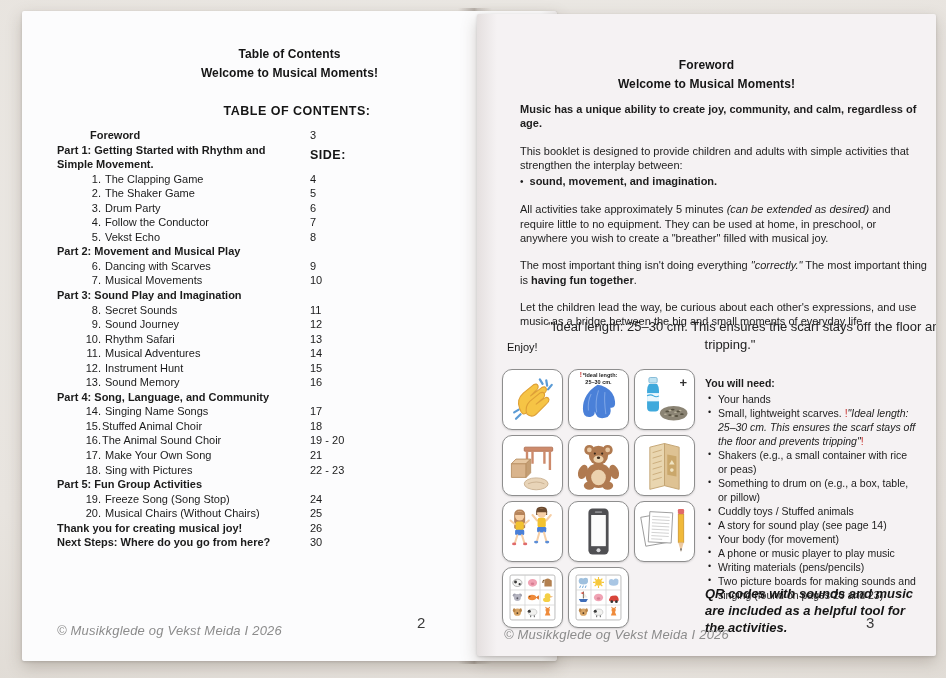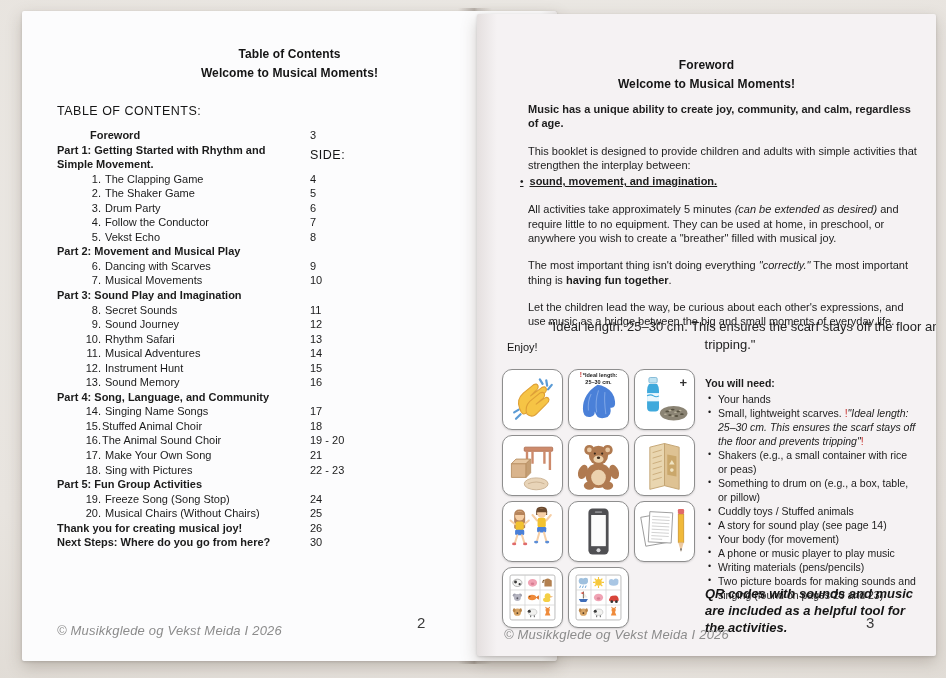--- a/index.html
+++ b/index.html
@@ -19,22 +19,22 @@
     background:linear-gradient(90deg, rgba(0,0,0,0), rgba(110,90,80,.10));}
   #right-page::before{content:"";position:absolute;left:0;top:0;bottom:0;width:20px;
     background:linear-gradient(90deg, rgba(110,90,80,.12), rgba(0,0,0,0));z-index:3;pointer-events:none;}
 
   .page-head{position:absolute;left:0;right:0;text-align:center;font-weight:700;
     font-size:12px;line-height:19px;color:#151515;letter-spacing:.1px;}
   #left-page .page-head{top:34px;}
   #right-page .page-head{top:42px;}
 
   
-  .toc-head{position:absolute;top:93px;left:35px;right:20px;font-size:12.5px;font-weight:400;
-    letter-spacing:.5px;color:#151515;}
+  .toc-head{position:absolute;top:93px;left:35px;right:20px;font-size:12.5px;font-weight:700;
+    letter-spacing:.5px;color:#151515;text-align:center;}
   .toc-head .side{position:absolute;left:253px;top:0;margin-top:44px;}
   .toc-rows{position:absolute;top:117px;left:35px;right:14px;font-size:11px;line-height:14.55px;color:#1b1b1b;}
   .toc-row{position:relative;}
   .toc-row .pg{position:absolute;left:253px;top:0;font-weight:400;}
   .toc-row.part{font-weight:700;}
   .toc-row.part .lbl{display:inline-block;max-width:238px;vertical-align:top;}
   .toc-row.sub{font-weight:700;padding-left:33px;}
   .toc-row .num{display:inline-block;width:44px;text-align:right;}
   .toc-row .lbl{margin-left:4px;}
   .toc-row.part .lbl,.toc-row.sub .lbl{margin-left:0;}
@@ -42,22 +42,22 @@
 
   .pfoot{position:absolute;font-style:italic;font-size:13px;color:#8c8c8c;letter-spacing:.2px;}
   #left-page .pfoot{left:35px;top:612px;}
   #right-page .pfoot{left:27px;top:613px;}
   .pnum{position:absolute;font-size:15px;color:#3a3a3a;}
   #left-page .pnum{left:395px;top:603px;}
   #right-page .pnum{left:389px;top:600px;}
 
   
   .rp-body{position:absolute;top:88px;left:30px;width:424px;font-size:11px;line-height:14.3px;color:#1d1d1d;}
-  .para{margin:0 12px 13px;padding-left:9px;}
-  .para.bullet{margin:-11px 0 13px;padding-left:13px;text-decoration:underline;}
+  .para{margin:0 4px 13px;padding-left:9px;}
+  .para.bullet{margin:-11px 0 13px;padding-left:13px;}
   .blt{margin-right:6px;font-size:10px;}
   .b{font-weight:700;} .i{font-style:italic;} .r{color:#c9302c;}
 
   .overlay-quote{position:absolute;top:305px;left:71px;font-size:13px;color:#222;z-index:2;}
   .oq1{white-space:nowrap;}
   .oq2{width:340px;text-align:center;margin-top:3px;margin-left:12px;}
   .enjoy{position:absolute;left:30px;top:327px;font-weight:400;font-size:11px;color:#151515;}
 
   .cards{position:absolute;left:25px;top:355px;width:200px;display:flex;flex-wrap:wrap;gap:5px;}
   .card{position:relative;width:61px;height:61px;box-sizing:border-box;background:#fff;

